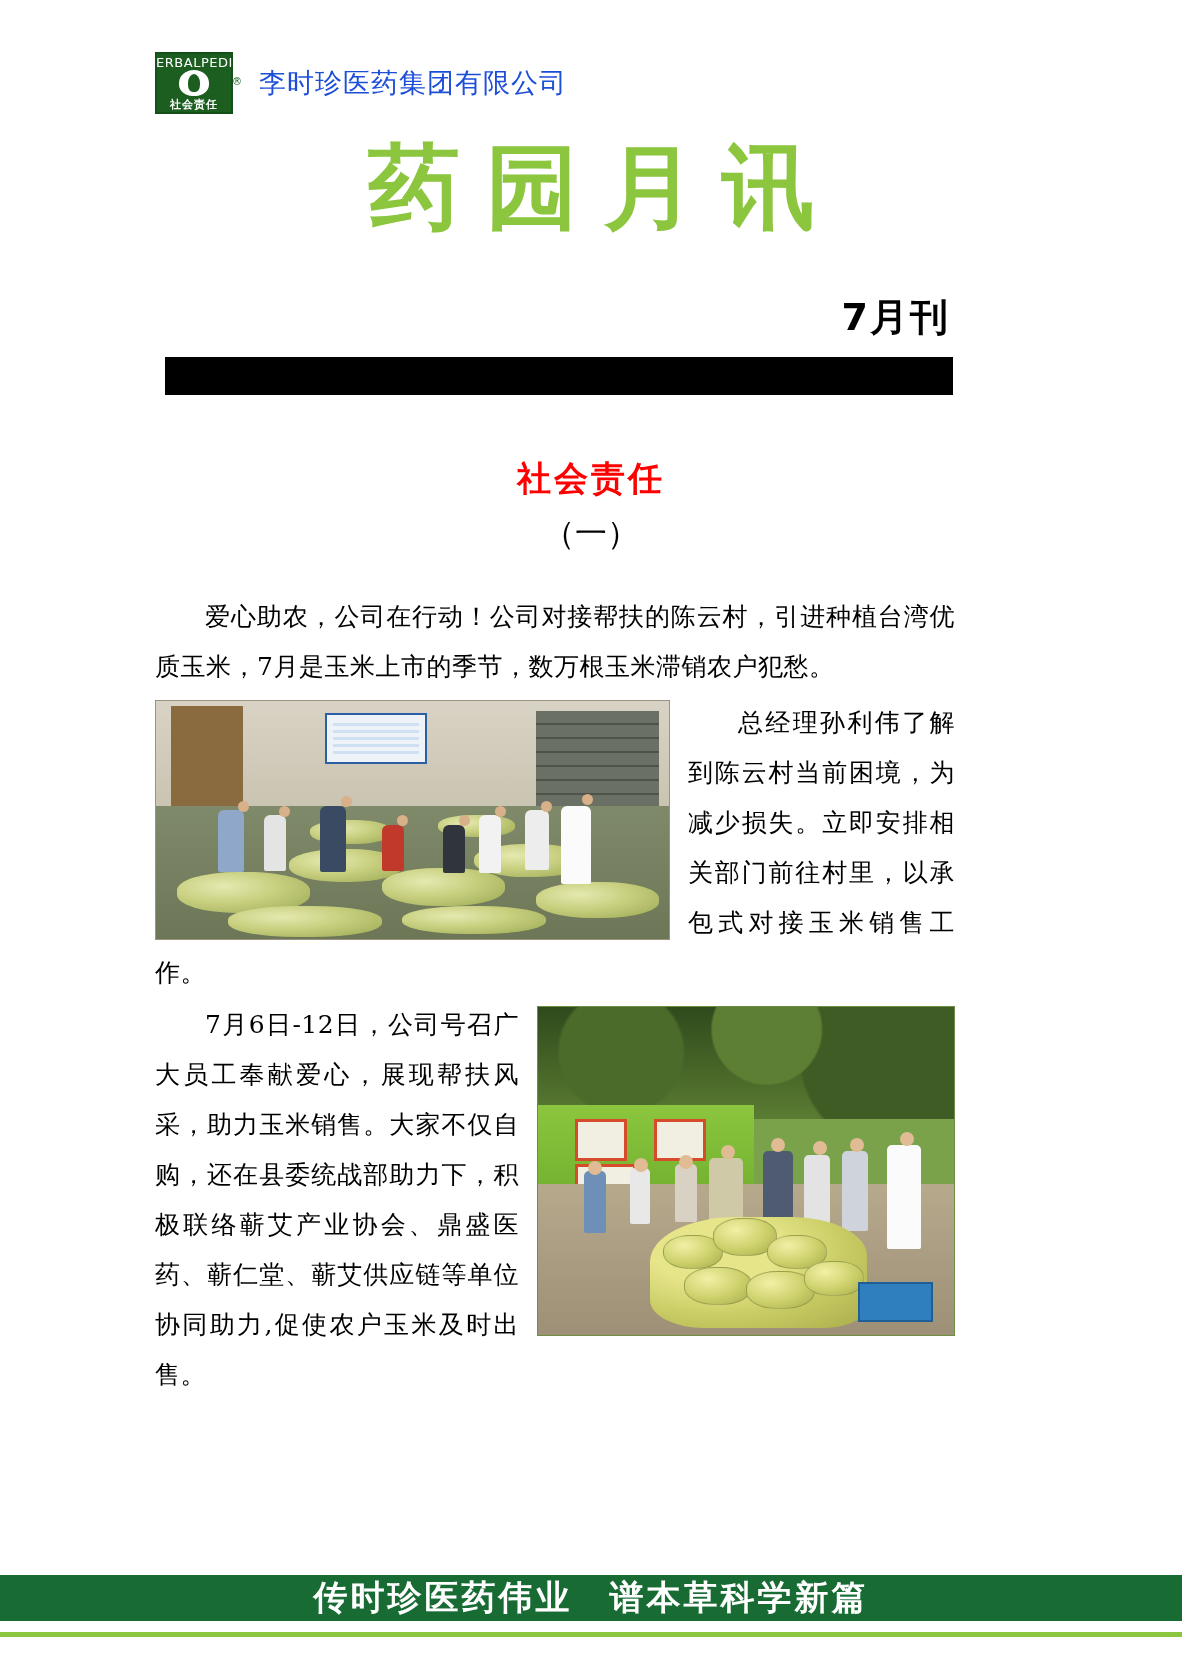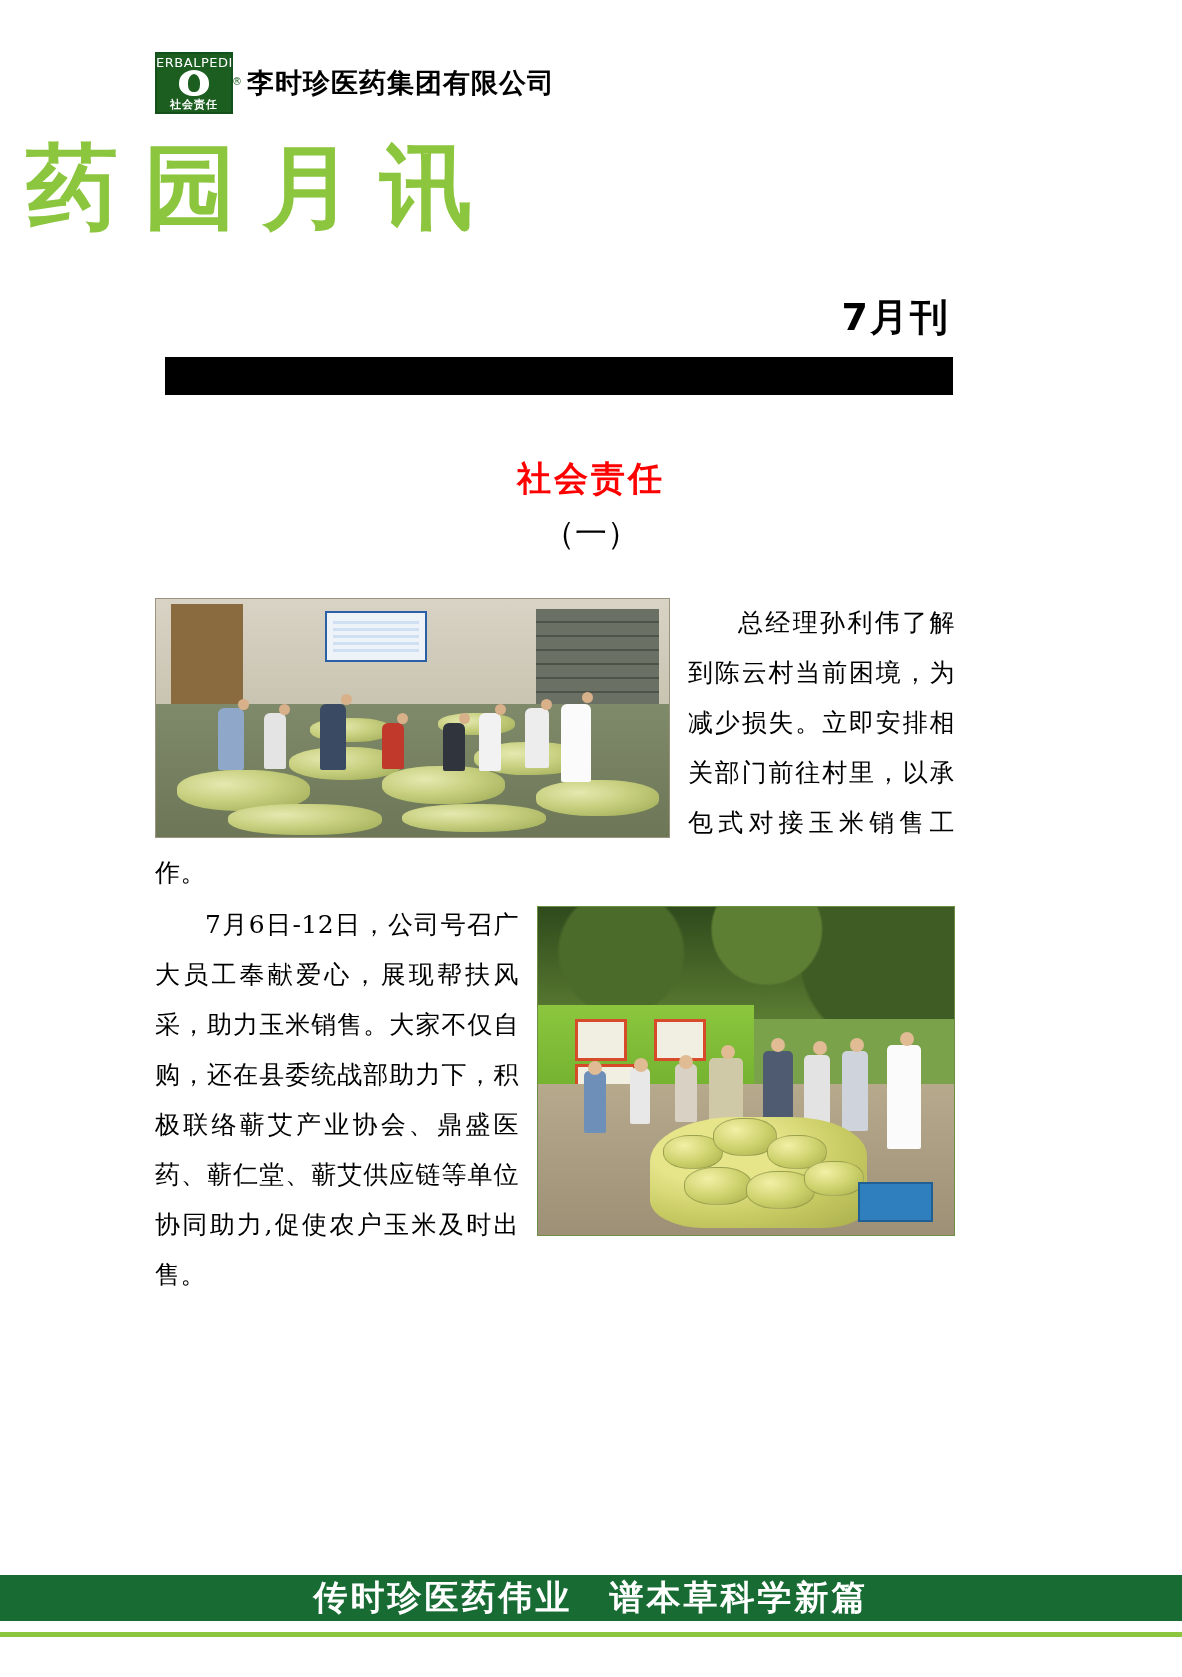--- a/index.html
+++ b/index.html
@@ -82,32 +82,34 @@
     position: absolute;
     right: -11px;
     top: 22px;
     font-size: 10px;
     color: #1b5e20;
     font-family: "DejaVu Sans", sans-serif;
   }
   .company-name {
     font-family: "DejaVu Sans", "Liberation Sans", sans-serif;
     font-size: 27px;
-    font-weight: bold;
-    color: #000000;
+    font-weight: normal;
+    color: #1d4ed8;
     letter-spacing: 1px;
     white-space: nowrap;
+    margin-left: 12px;
   }
 
   
   .masthead {
     position: absolute;
     left: 0;
     right: 0;
     top: 140px;
+    text-align: center;
   }
   .masthead-title {
     font-family: "DejaVu Sans", "Liberation Sans", sans-serif;
     font-size: 92px;
     font-weight: bold;
     color: #8cc63e;
     letter-spacing: 26px;
     line-height: 1.05;
     text-indent: 26px;
   }
@@ -323,20 +325,21 @@
     <div class="masthead-title">药园月讯</div>
   </div>
   <div class="issue-line">7月刊</div>
   <div class="black-bar"></div>
 
   <div class="section-title">社会责任</div>
   <div class="section-sub">（一）</div>
 
   <div class="body-area">
 
+    <p class="para p1">爱心助农，公司在行动！公司对接帮扶的陈云村，引进种植台湾优质玉米，7月是玉米上市的季节，数万根玉米滞销农户犯愁。</p>
 
     <div class="img-left">
       <div class="photo1">
         <div class="p1-wall"></div>
         <div class="p1-door"></div>
         <div class="p1-board"></div>
         <div class="p1-cab"></div>
         <div class="p1-floor"></div>
 
         <div class="p1-corn" style="left:4%;  top:72%; width:26%; height:17%;"></div>

